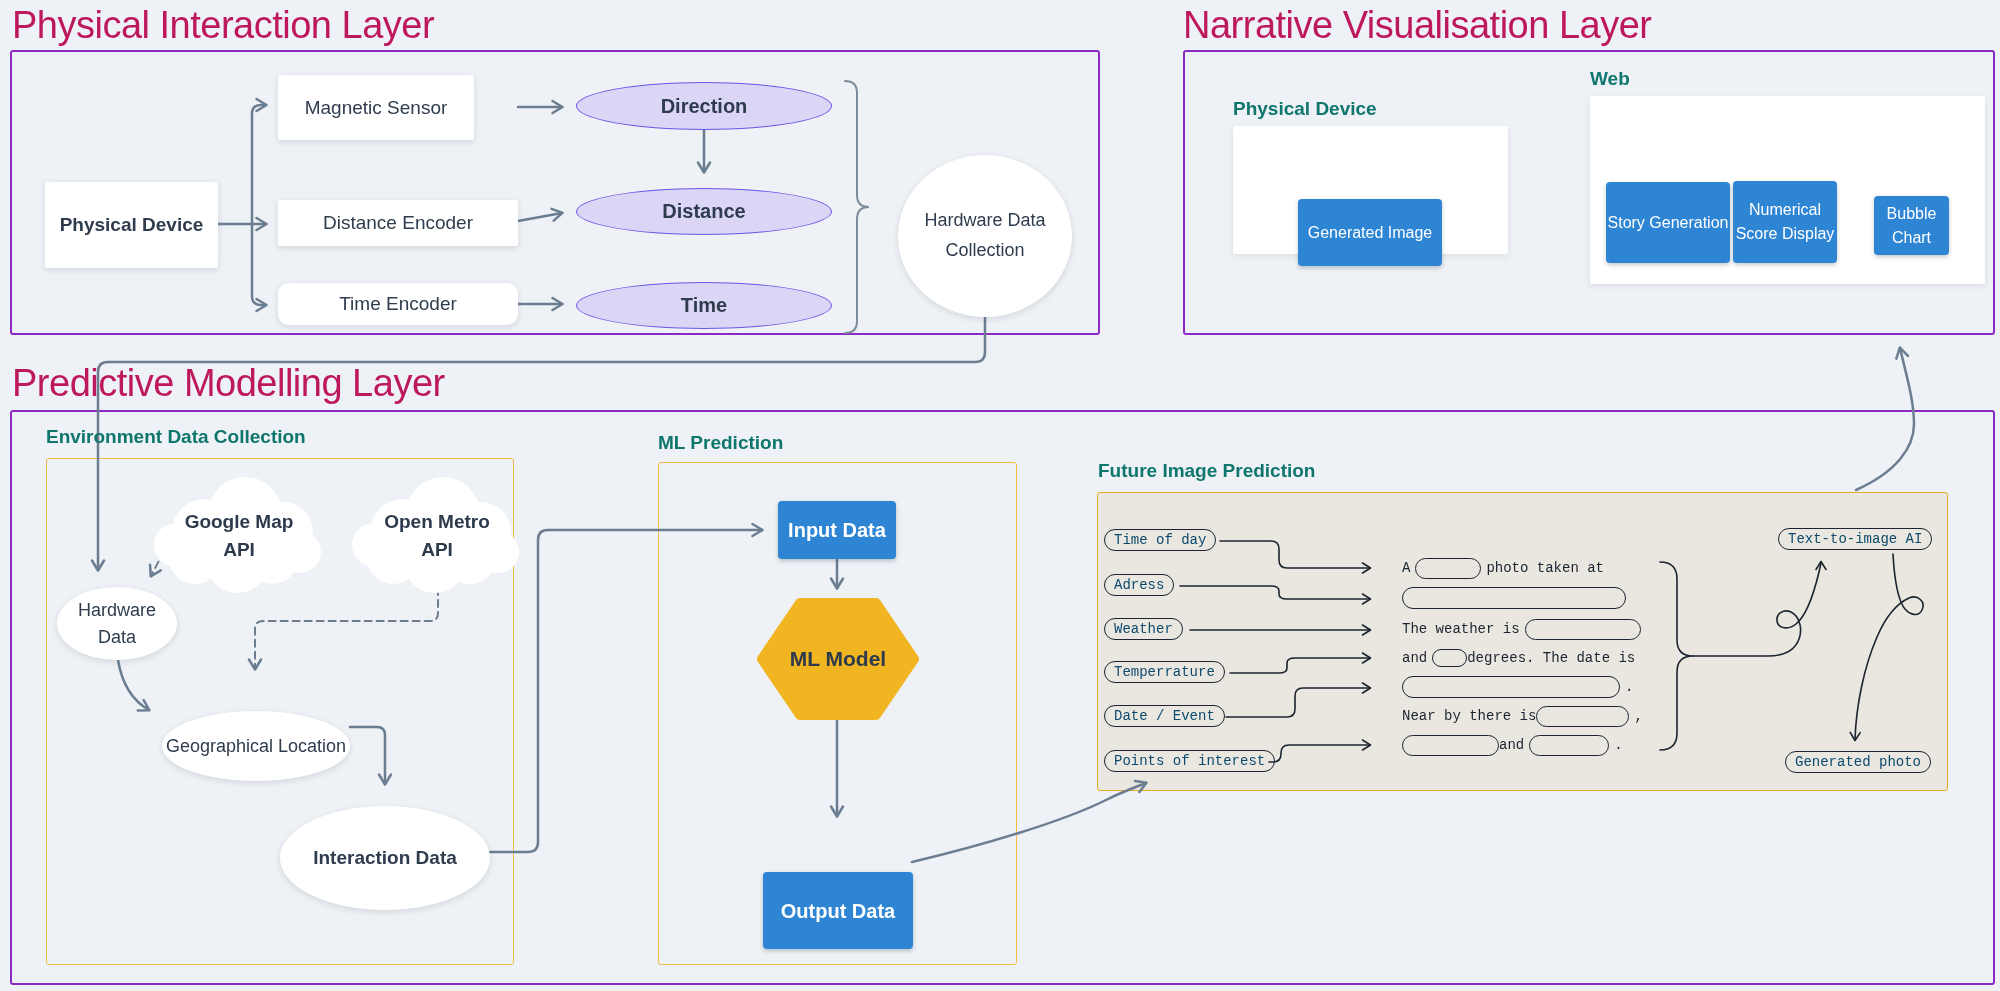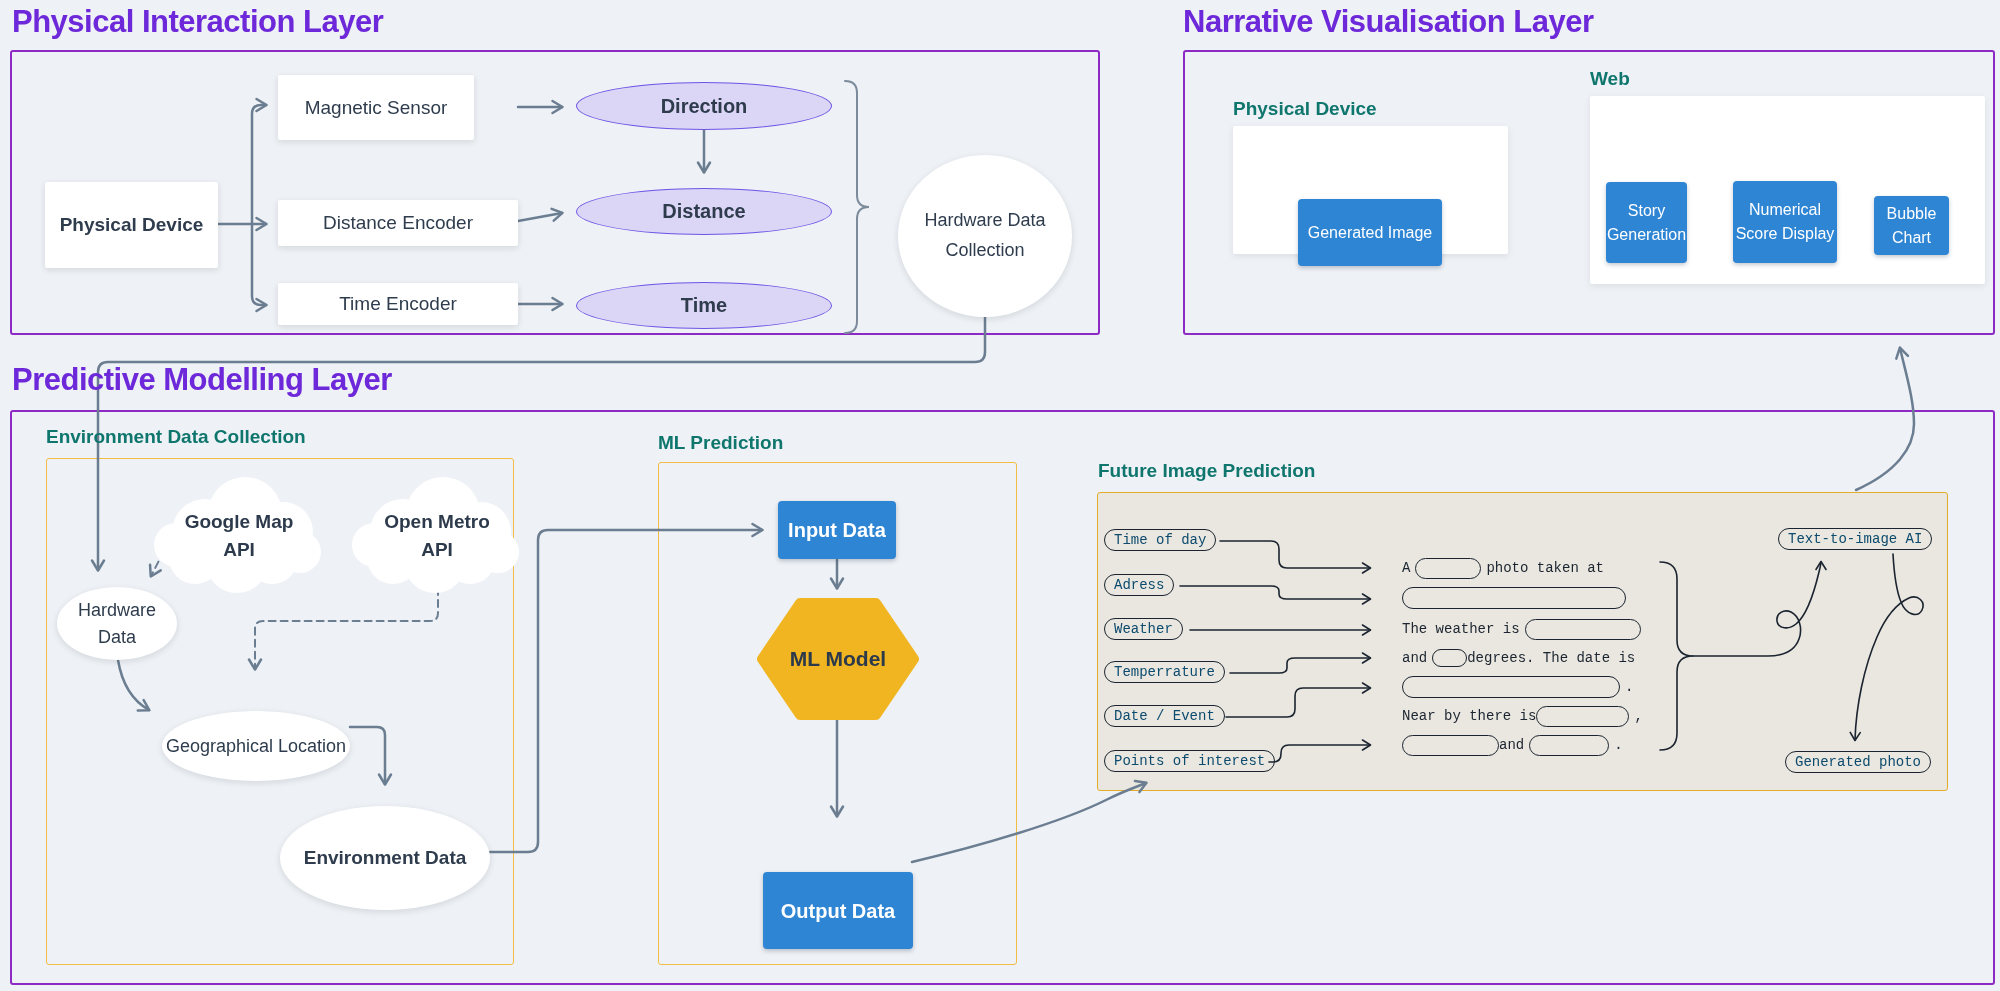--- a/index.html
+++ b/index.html
@@ -1,18 +1,18 @@
 <!DOCTYPE html>
 <html><head>
 <meta charset="utf-8">
 <style>
   html,body{margin:0;padding:0;background:#eef1f5;}
   #canvas{position:relative;width:2000px;height:991px;background:#eef1f5;overflow:hidden;
           font-family:"Liberation Sans","DejaVu Sans",sans-serif;color:#2c3a4c;}
-  .layer-title{position:absolute;font-size:31px;font-weight:700;color:#6d28d9;letter-spacing:-0.5px;z-index:3;white-space:nowrap;}
+  .layer-title{position:absolute;font-size:38px;font-weight:400;color:#be185d;letter-spacing:-0.5px;z-index:3;white-space:nowrap;}
   .pbox{position:absolute;border:2px solid #8d2ac6;border-radius:3px;z-index:1;}
   .ybox{position:absolute;border:1.5px solid #f3bd45;border-radius:3px;z-index:1;}
   .sec-label{position:absolute;font-size:19px;font-weight:700;color:#0f766e;z-index:3;white-space:nowrap;}
   .node{position:absolute;display:flex;align-items:center;justify-content:center;text-align:center;z-index:3;}
   .wrect{background:#fff;border-radius:2px;box-shadow:0 2px 6px rgba(45,62,80,.14);font-size:19px;color:#2e3c4d;}
   .bold{font-weight:700;}
   .ellipse{border-radius:50%;}
   .lav{background:#dcd6f6;border:1.6px solid #6d55e6;font-weight:700;font-size:20px;color:#2e3c4d;border-radius:50%;}
   .bluebox{background:#2e85d4;color:#fff;border-radius:4px;box-shadow:0 2px 4px rgba(20,40,70,.25);font-size:16px;line-height:1.5;}
   .whitepanel{position:absolute;background:#fff;box-shadow:0 2px 6px rgba(45,62,80,.10);z-index:2;border-radius:2px;}
@@ -115,39 +115,39 @@
       <path d="M1269 762 H1273 Q1281 762 1281 754 V753 Q1281 745 1289 745 H1370" marker-end="url(#ai2)"></path>
       <path d="M1660 562 Q1677 562 1677 579 V640 Q1677 656 1693 656 Q1677 656 1677 672 V733 Q1677 750 1660 750"></path>
       <path d="M1693 656 H1768 C1785 656 1795 650 1799 639 C1803 628 1799 616 1791 612 C1784 609 1776 613 1777 621 C1778 629 1789 630 1796 624 C1806 616 1814 593 1819 572 C1820 568 1821 564 1821 562" marker-end="url(#ai2)"></path>
       <path d="M1893 554 C1894 572 1896 590 1901 602 C1906 615 1918 618 1922 610 C1926 602 1918 594 1909 598 C1898 603 1886 616 1877 637 C1864 667 1856 706 1855 740" marker-end="url(#ai2)"></path>
     </g>
   </svg>
 
   <div class="node wrect bold" style="left:45px;top:182px;width:173px;height:86px;">Physical Device</div>
   <div class="node wrect" style="left:278px;top:75px;width:196px;height:65px;">Magnetic Sensor</div>
   <div class="node wrect" style="left:278px;top:200px;width:240px;height:46px;">Distance Encoder</div>
-  <div class="node wrect" style="left:278px;top:283px;width:240px;height:42px;">Time Encoder</div>
+  <div class="node wrect" style="left:278px;top:283px;width:240px;height:42px;border-radius:11px;">Time Encoder</div>
   <div class="node lav" style="left:576px;top:82px;width:254px;height:46px;">Direction</div>
   <div class="node lav" style="left:576px;top:188px;width:254px;height:45px;">Distance</div>
   <div class="node lav" style="left:576px;top:282px;width:254px;height:45px;">Time</div>
   <div class="node wrect ellipse" style="left:898px;top:155px;width:174px;height:162px;font-size:18px;line-height:1.65;padding:0 20px;box-sizing:border-box;">Hardware Data Collection</div>
 
   <div class="sec-label" style="left:1233px;top:98px;">Physical Device</div>
   <div class="node bluebox" style="left:1298px;top:158px;width:144px;height:67px;margin-top:41px;">Generated Image</div>
   <div class="sec-label" style="left:1590px;top:68px;">Web</div>
-  <div class="node bluebox" style="left:1606px;top:182px;width:81px;height:81px;">Story Generation</div>
+  <div class="node bluebox" style="left:1606px;top:182px;width:124px;height:81px;">Story Generation</div>
   <div class="node bluebox" style="left:1733px;top:181px;width:104px;height:82px;">Numerical Score Display</div>
   <div class="node bluebox" style="left:1874px;top:196px;width:75px;height:59px;">Bubble Chart</div>
 
   <div class="sec-label" style="left:46px;top:426px;">Environment Data Collection</div>
   <div class="cloud-label" style="left:178px;top:506px;width:122px;height:60px;">Google Map API</div>
   <div class="cloud-label" style="left:376px;top:506px;width:122px;height:60px;">Open Metro API</div>
   <div class="node wrect ellipse" style="left:57px;top:587px;width:120px;height:73px;font-size:18px;line-height:1.5;">Hardware Data</div>
   <div class="node wrect ellipse" style="left:162px;top:711px;width:188px;height:70px;font-size:18px;line-height:1.5;">Geographical Location</div>
-  <div class="node wrect ellipse bold" style="left:280px;top:806px;width:210px;height:104px;">Environment Data</div>
+  <div class="node wrect ellipse bold" style="left:280px;top:806px;width:210px;height:104px;">Interaction Data</div>
 
   <div class="sec-label" style="left:658px;top:432px;">ML Prediction</div>
   <div class="node bluebox bold" style="left:778px;top:501px;width:118px;height:58px;font-size:20px;">Input Data</div>
   <div class="node bold" style="left:763px;top:637px;width:150px;height:44px;font-size:21px;color:#2c3a4c;">ML Model</div>
   <div class="node bluebox bold" style="left:763px;top:832px;width:150px;height:77px;font-size:20px;margin-top:40px;">Output Data</div>
 
   <div class="sec-label" style="left:1098px;top:460px;">Future Image Prediction</div>
 
   <div class="pill" style="left:1104px;top:529px;">Time of day</div>
   <div class="pill" style="left:1104px;top:574px;">Adress</div>

